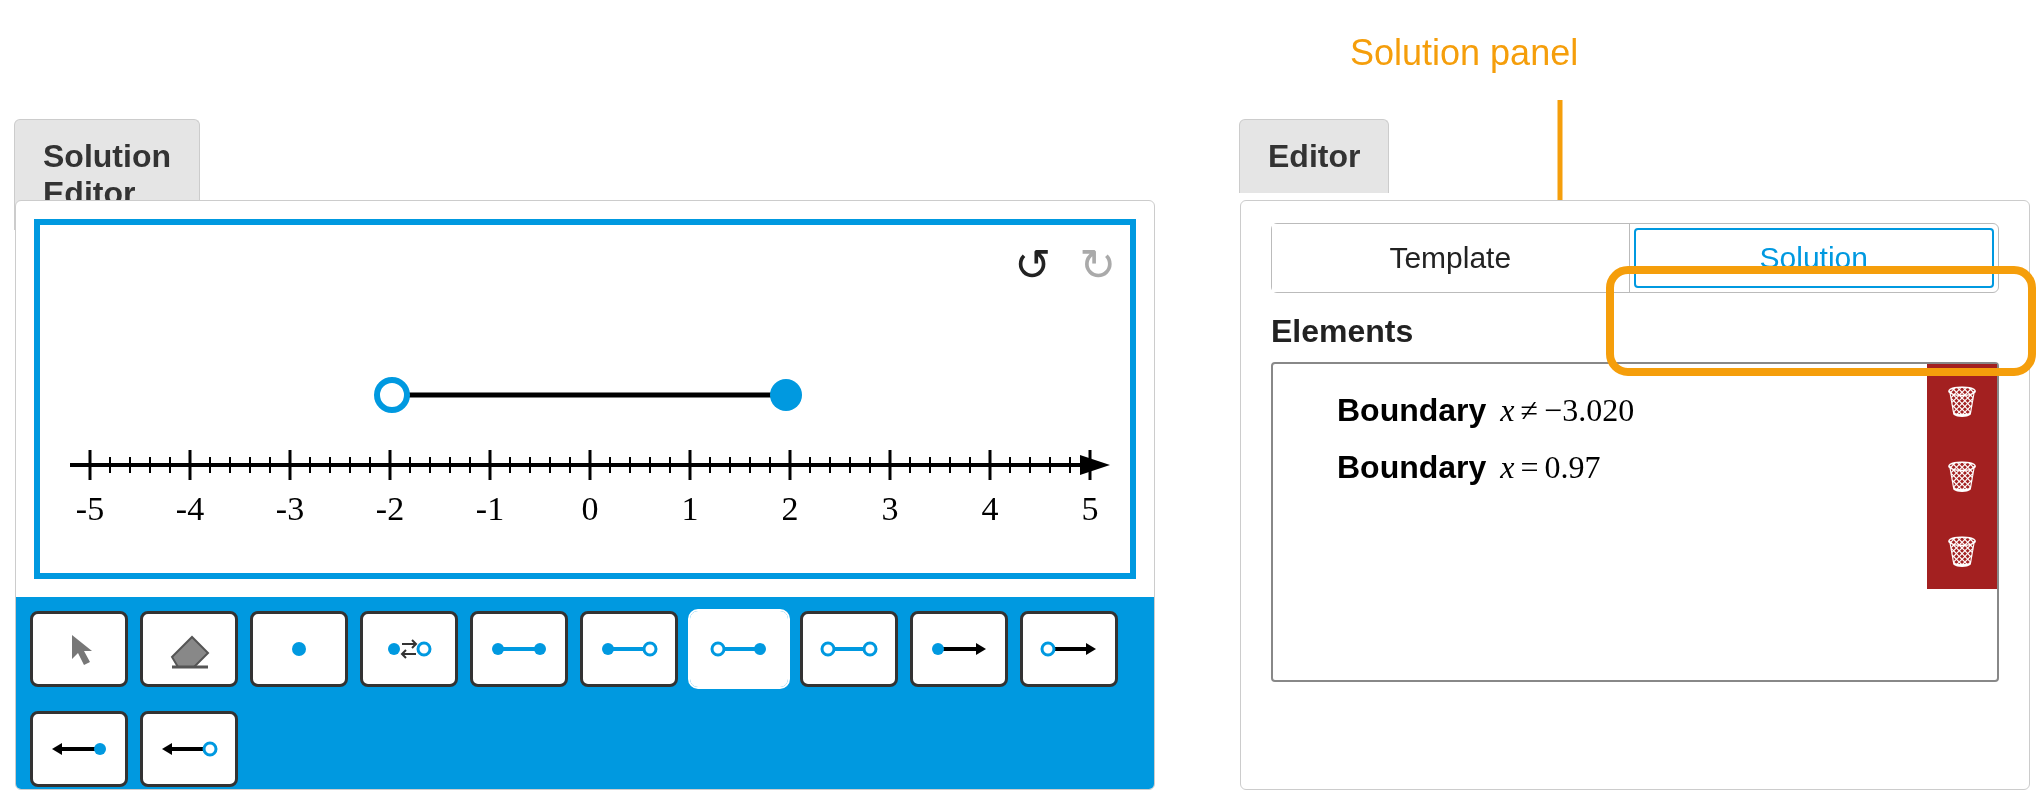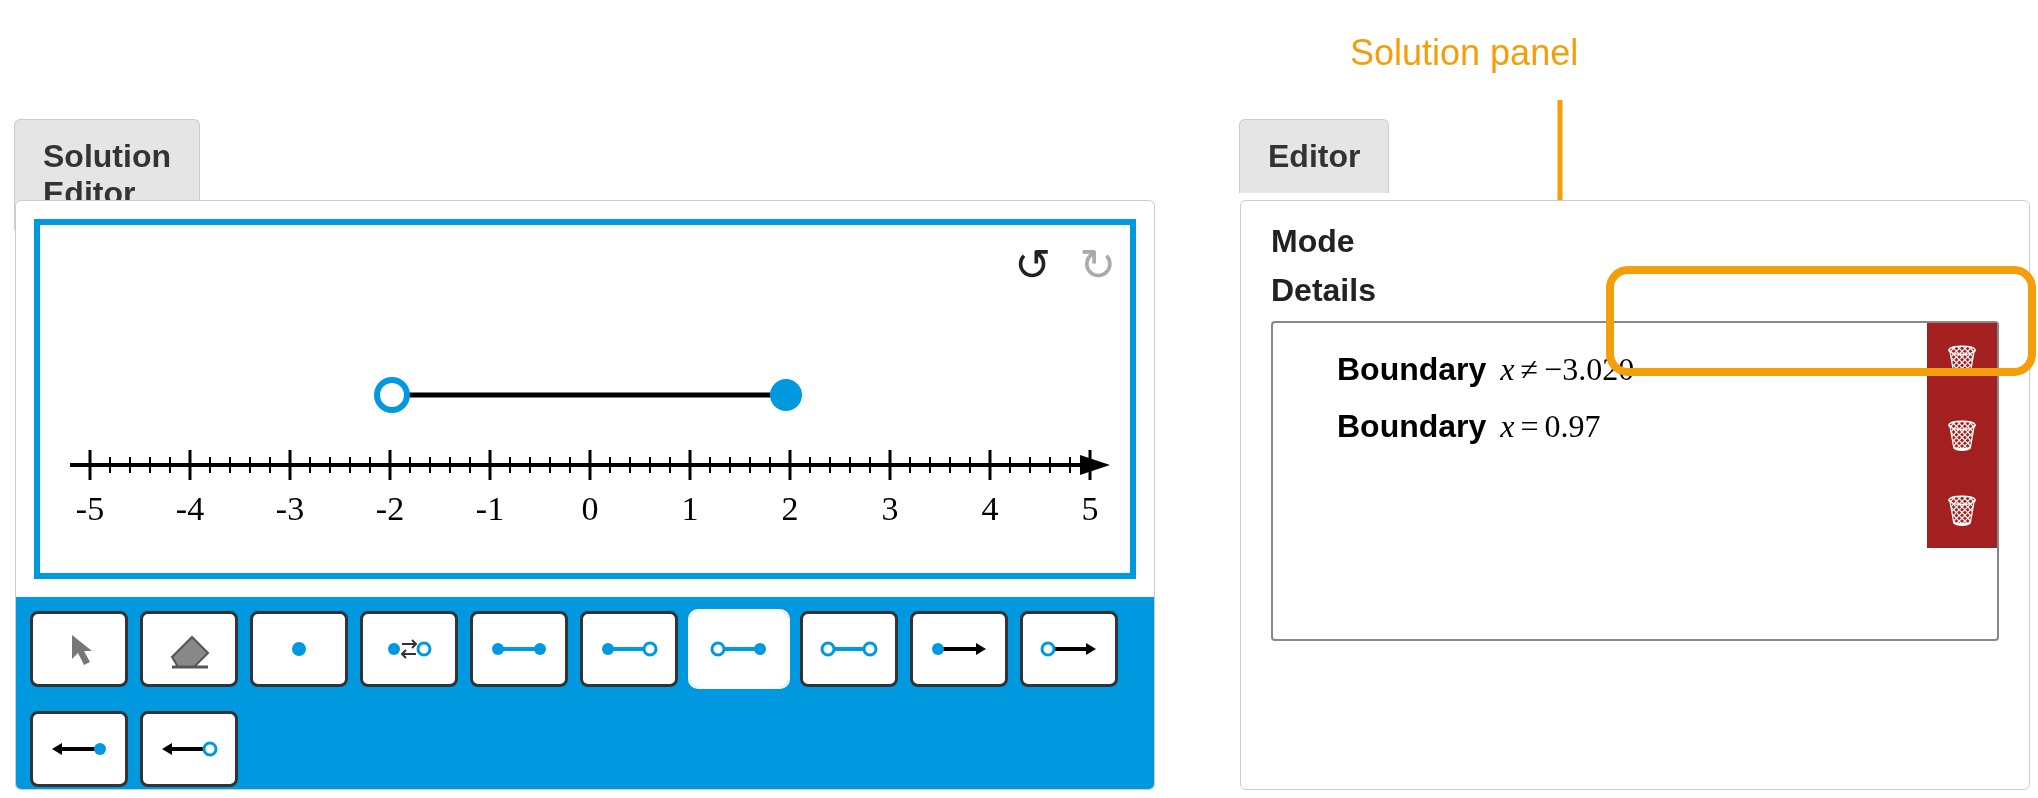--- a/index.html
+++ b/index.html
@@ -400,22 +400,25 @@
         </svg>
     </div>
   </div>
 </div>
 
 <div class="panel-wrapper details-wrapper">
   <div class="tab">Editor</div>
 </div>
 <div class="panel details">
   <div class="details-body">
-    <div class="section-label">Mode</div>
-    <div class="section-label">Details</div>
+    <div class="mode-toggle">
+      <div class="mode-btn template">Template</div>
+      <div class="mode-btn solution">Solution</div>
+    </div>
+    <div class="section-label">Elements</div>
     <div class="elements-box">
       <div class="element-row">
         <span class="bold">Boundary</span>
         <span class="math">
           <span>x</span><span class="op">≠</span><span class="num">−3.020</span>
         </span>
       </div>
       <div class="element-row">
         <span class="bold">Boundary</span>
         <span class="math">

